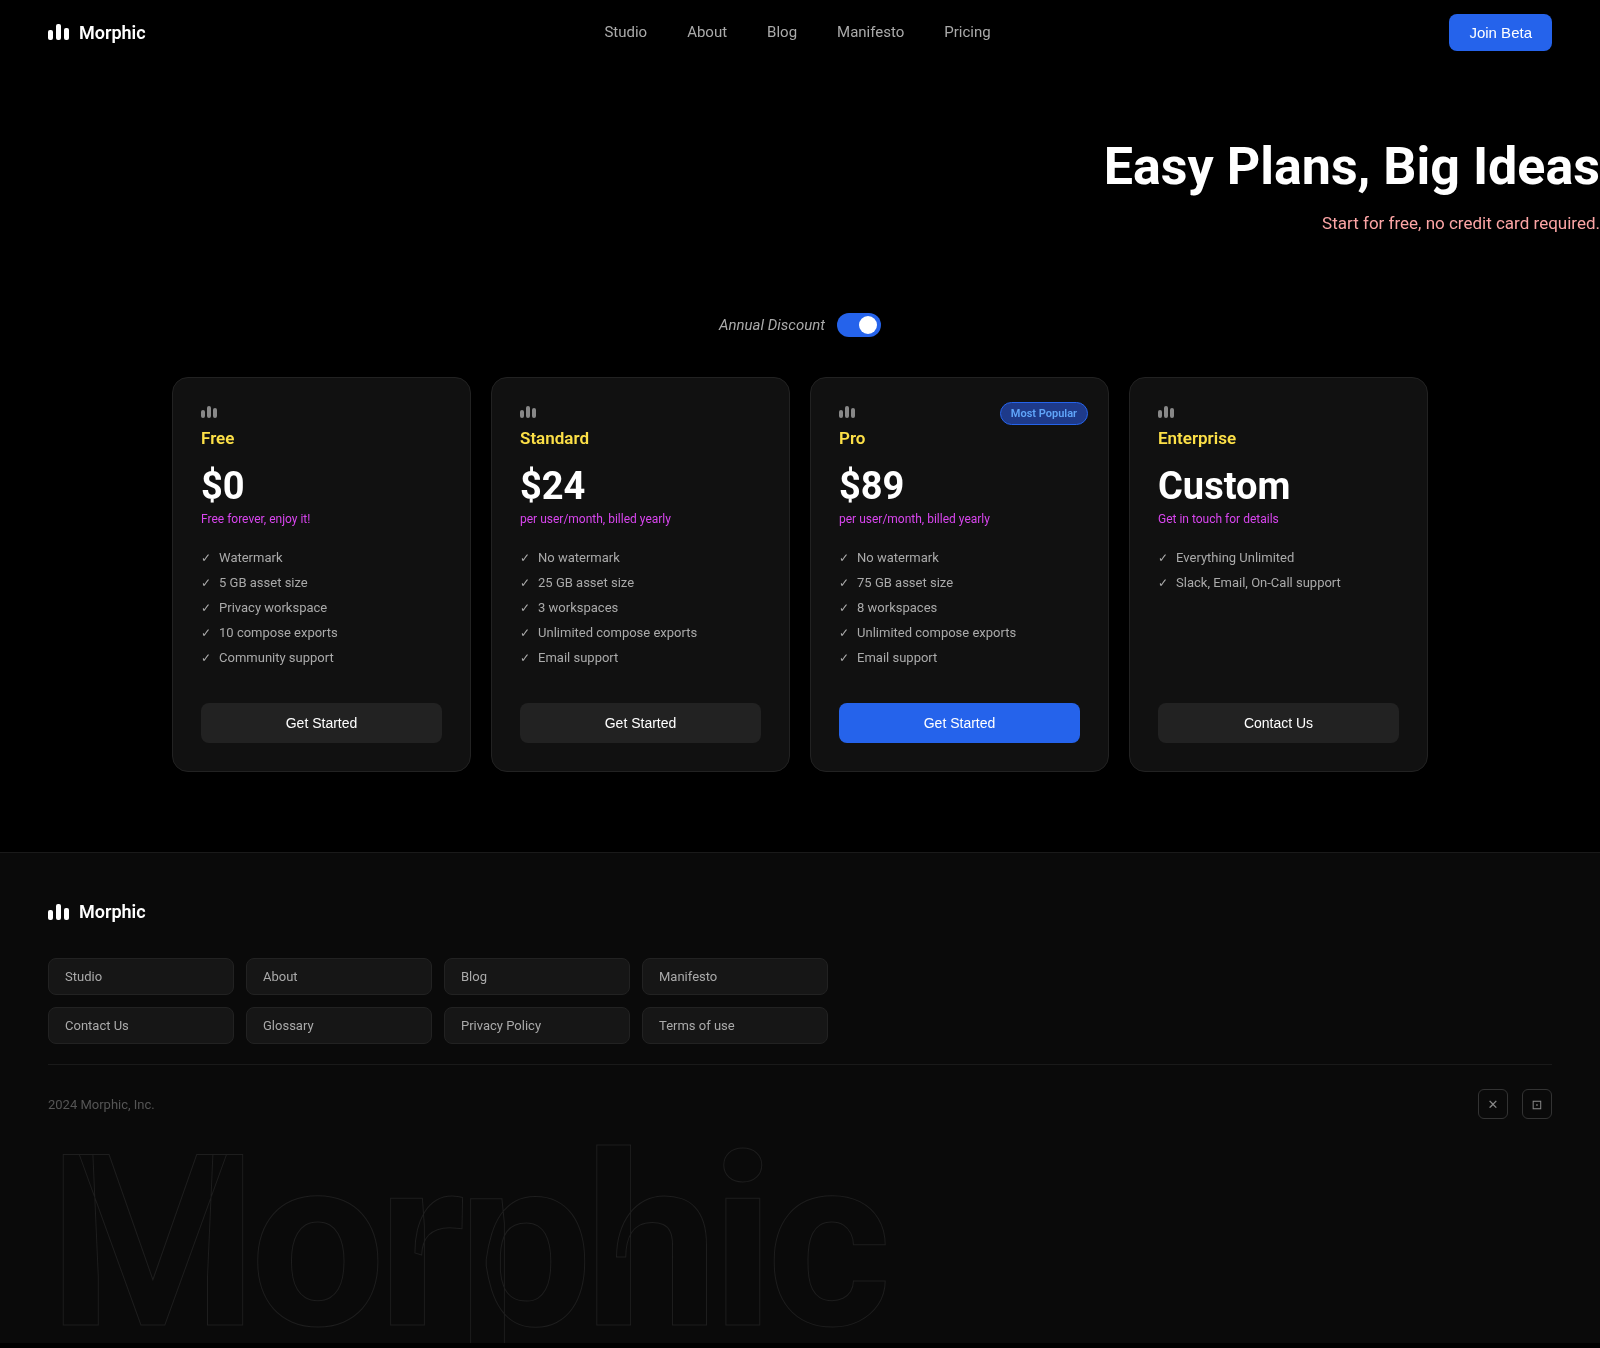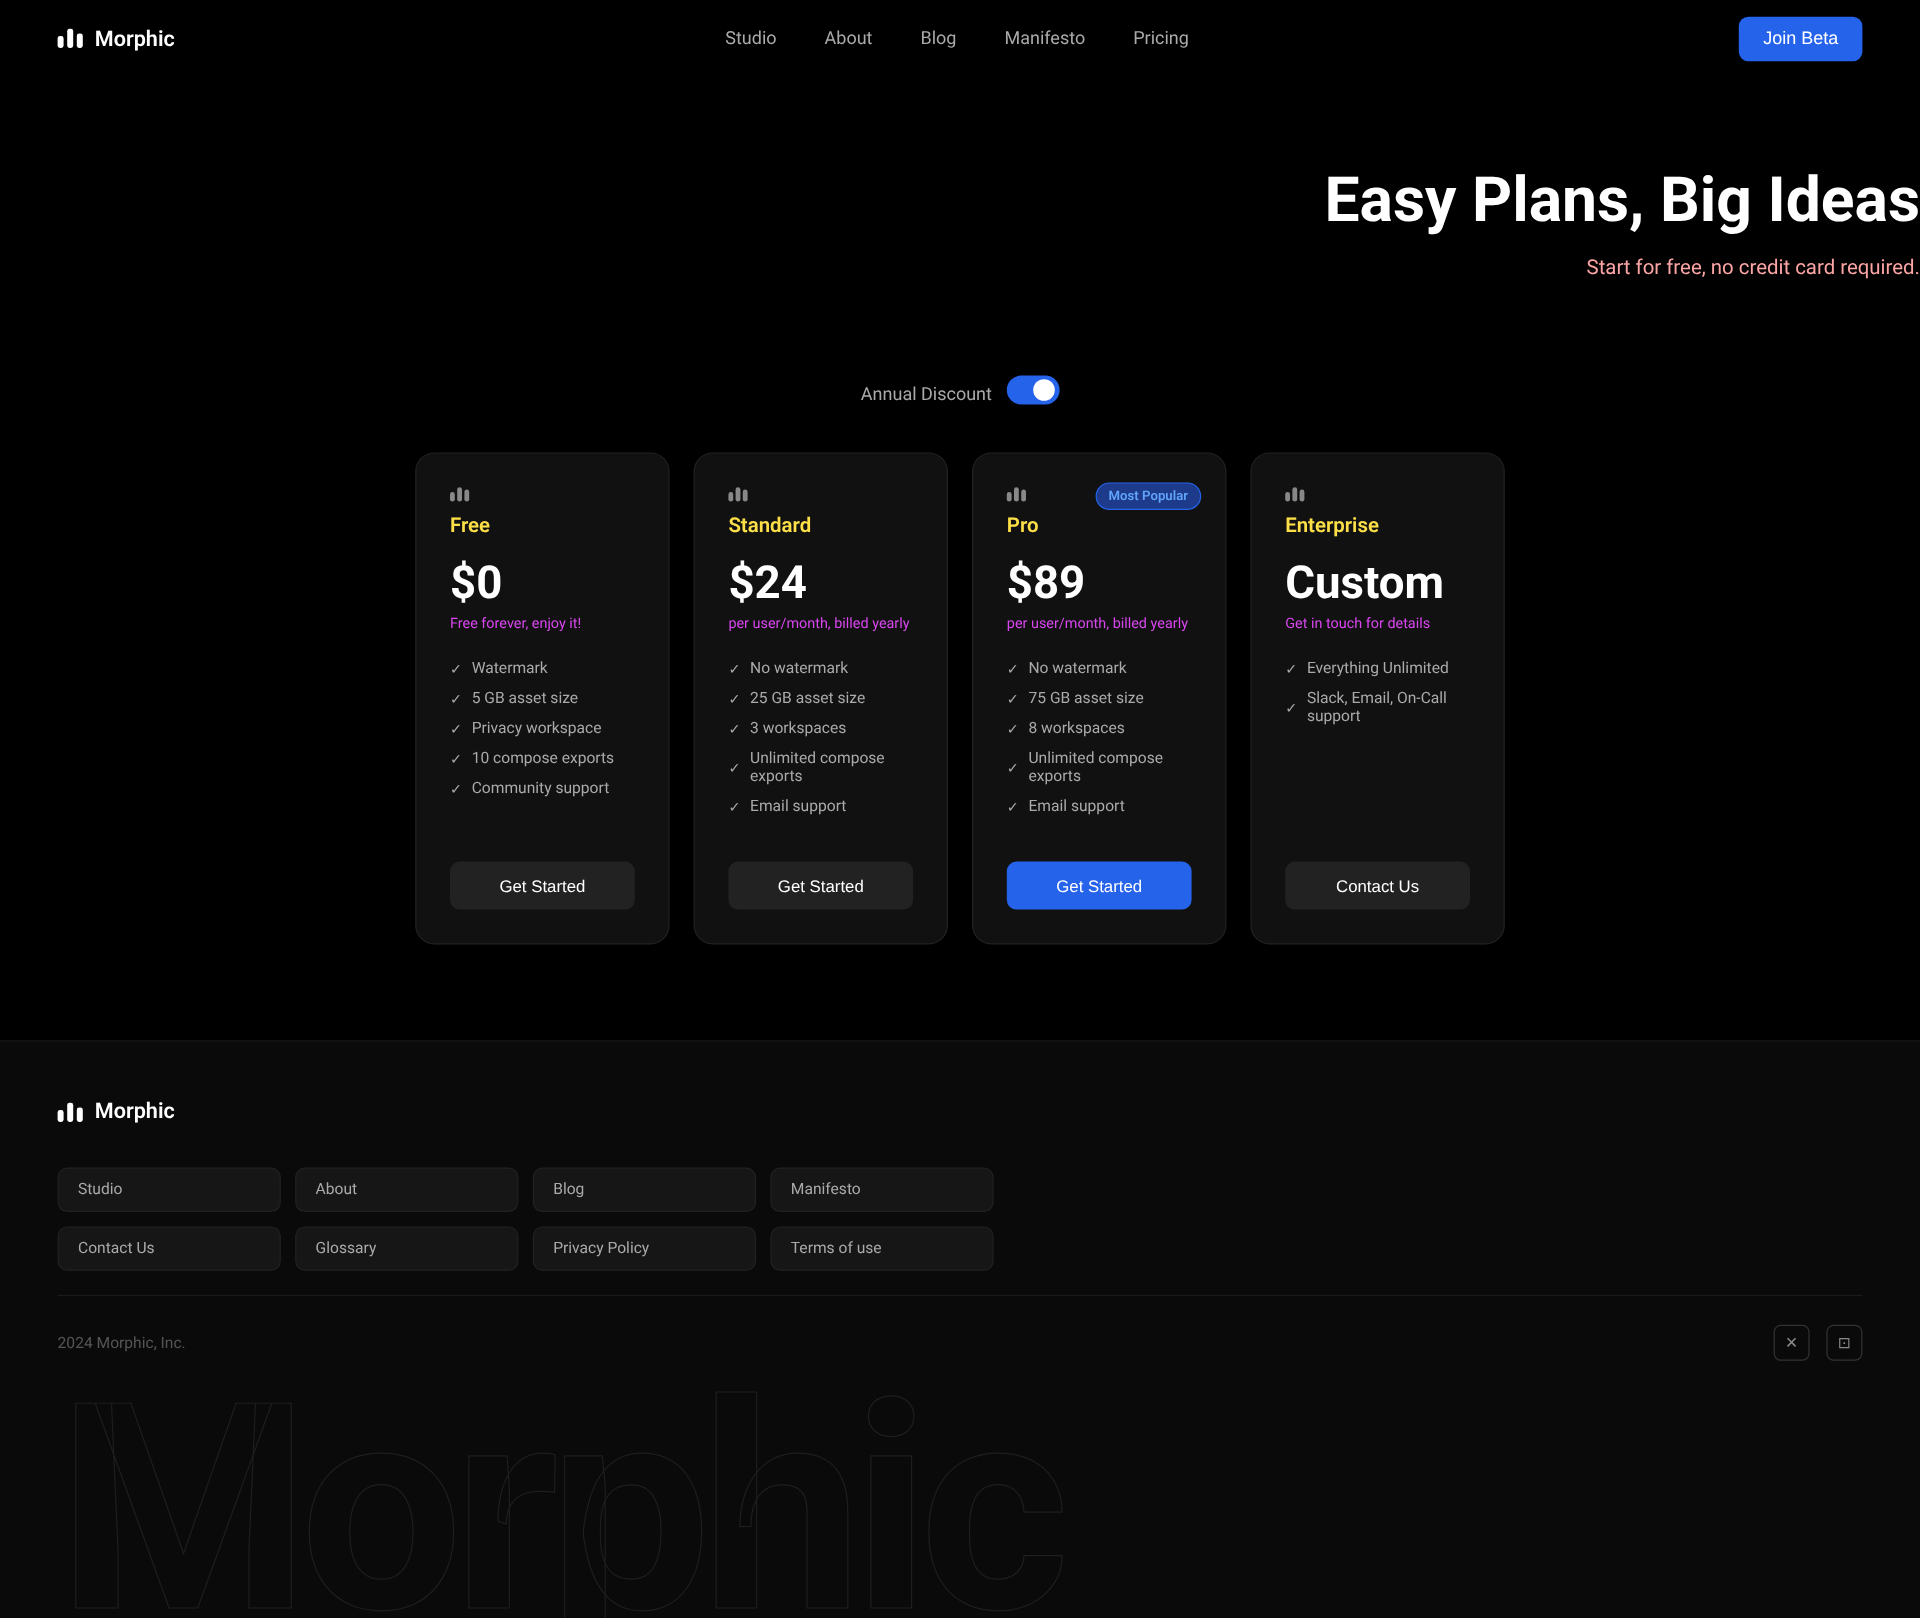--- a/index.html
+++ b/index.html
@@ -80,24 +80,25 @@
       margin-bottom: 16px;
     }
     .hero p {
       font-size: 17px;
       color: #fca5a5;
     }
 
     
     .toggle-row {
       display: flex;
-      align-items: flex-end;
+      align-items: center;
       justify-content: center;
       gap: 12px;
       margin: 32px 0 40px;
+      font-style: italic;
     }
     .toggle-label {
       font-size: 15px;
       color: #aaa;
     }
     .toggle-switch {
       width: 44px;
       height: 24px;
       background: #2563eb;
       border-radius: 12px;
@@ -121,21 +122,21 @@
       justify-content: center;
       gap: 20px;
       padding: 0 48px 80px;
       flex-wrap: wrap;
     }
     .plan-card {
       background: #111;
       border: 1px solid #222;
       border-radius: 16px;
       padding: 28px 28px 28px;
-      width: 212px;
+      width: 299px;
       min-height: 380px;
       display: flex;
       flex-direction: column;
       position: relative;
     }
     .plan-icon {
       display: flex;
       gap: 2px;
       align-items: flex-end;
       margin-bottom: 10px;

